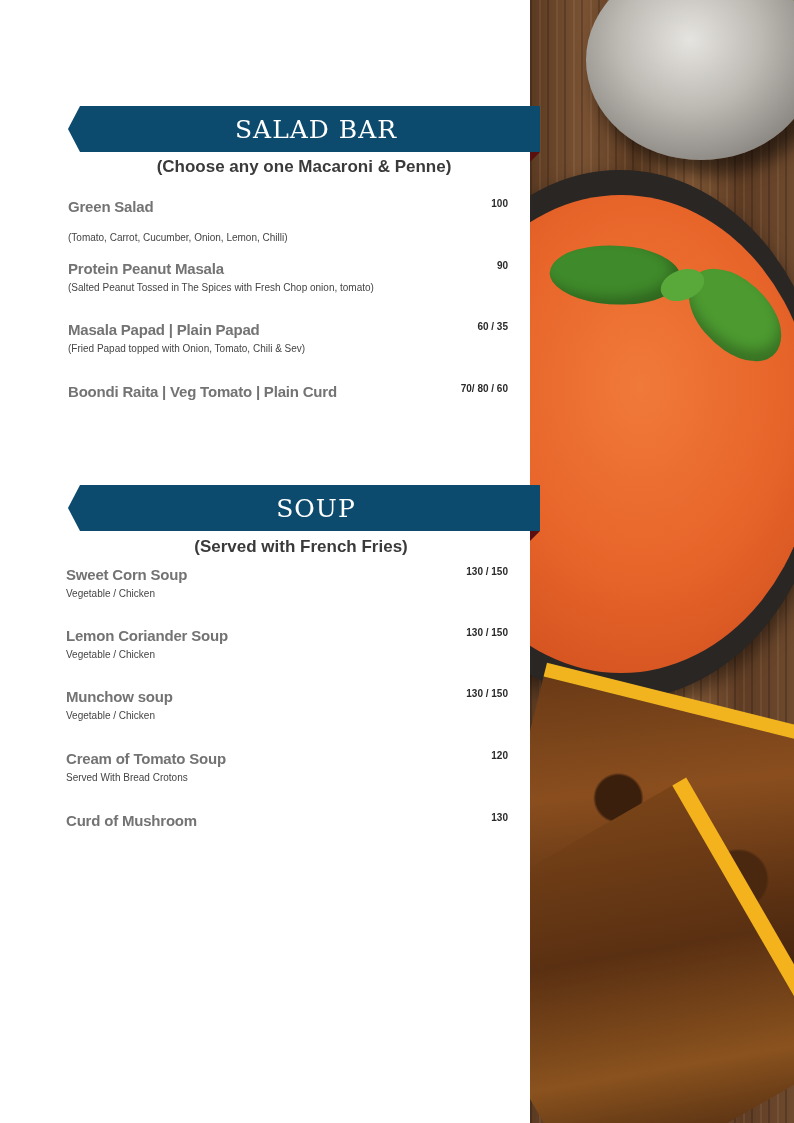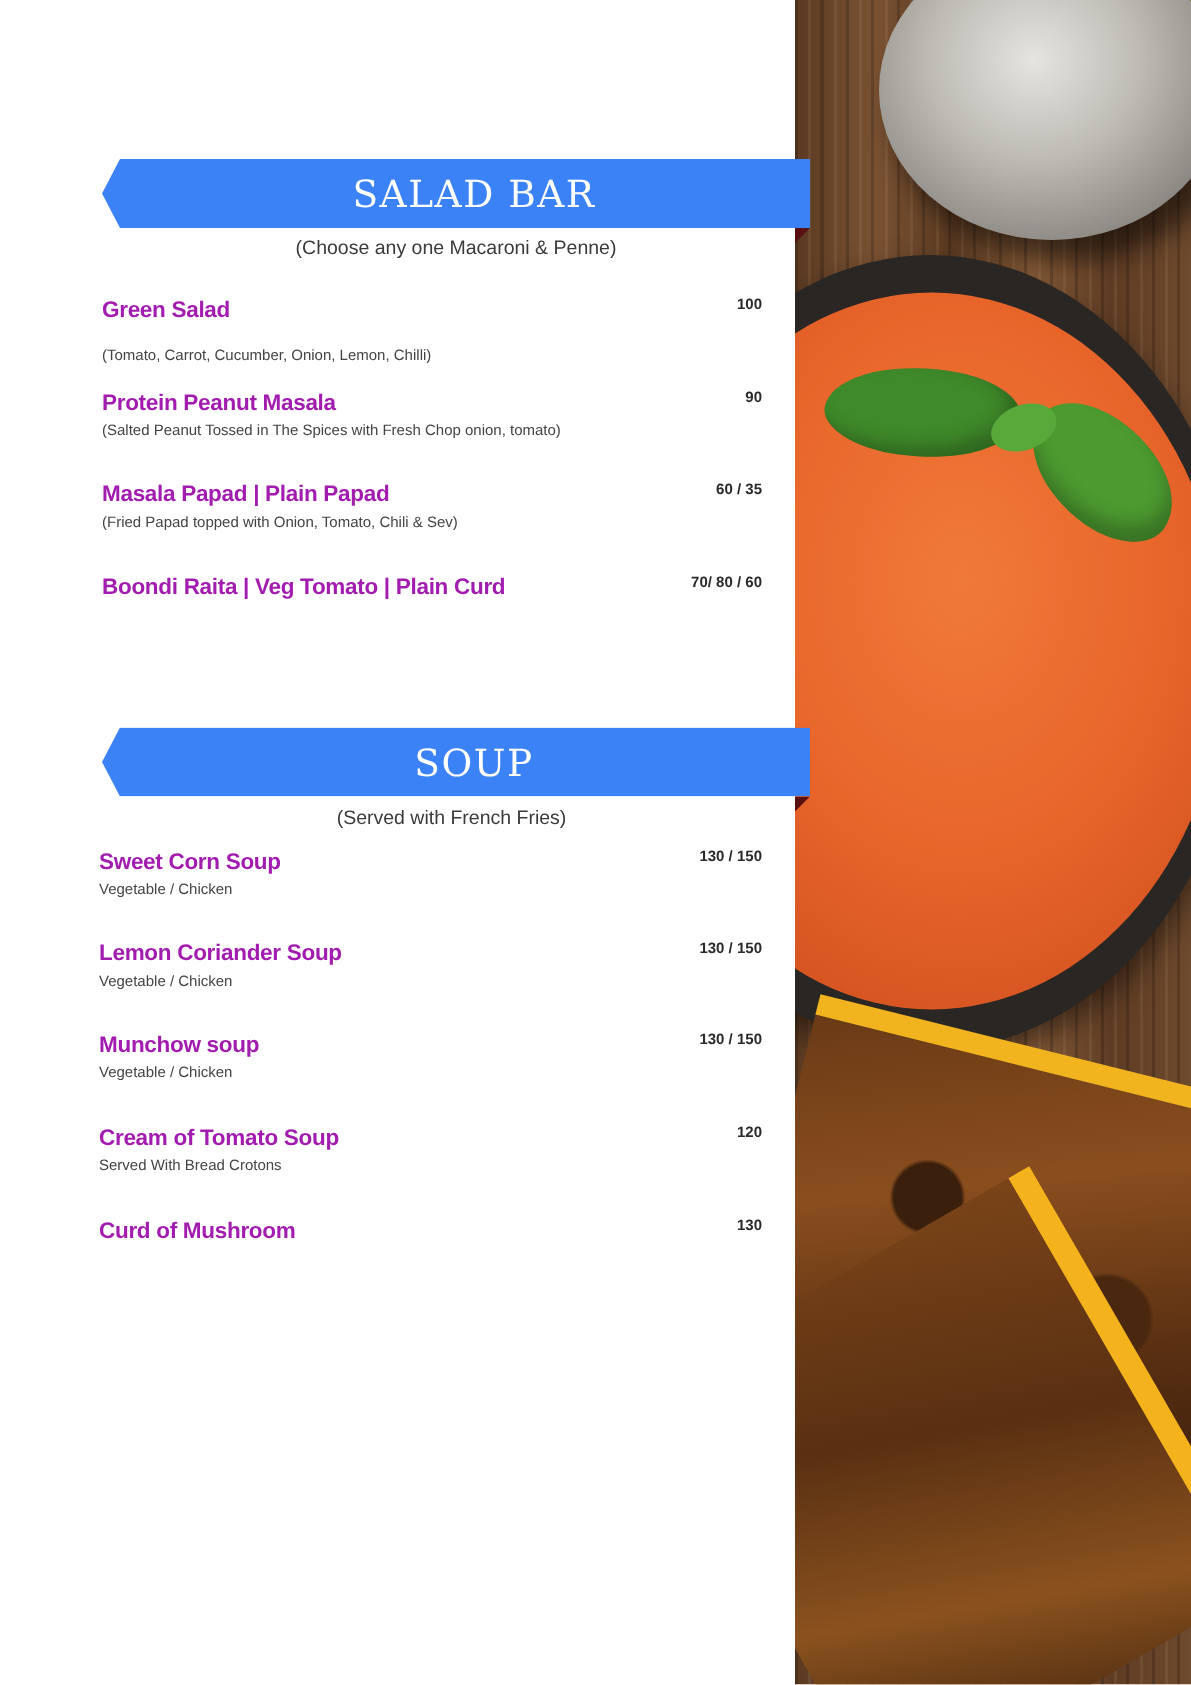--- a/index.html
+++ b/index.html
@@ -25,31 +25,31 @@
   .basil3 { position:absolute; left:130px; top:270px; width:45px; height:30px; background:#58a83a; border-radius:50%; transform:rotate(-20deg); }
   .toast1 { position:absolute; left:-20px; top:700px; width:340px; height:250px; background:
     radial-gradient(circle at 30% 40%, #3a1f0d 0 8%, transparent 9%),
     radial-gradient(circle at 70% 60%, #4a2810 0 10%, transparent 11%),
     linear-gradient(160deg,#6a3a16 0%,#8a4e1e 35%,#5a3012 70%,#3a1e0c 100%);
     transform:rotate(14deg); border-top:14px solid #f2b41e; }
   .toast2 { position:absolute; left:-40px; top:830px; width:280px; height:320px; background:
     linear-gradient(200deg,#7a4418 0%,#5a3012 40%,#8a521e 70%,#3a1e0c 100%);
     transform:rotate(-30deg); border-right:16px solid #f4b21c; }
   
-  .banner { position:absolute; left:68px; width:472px; height:46px; background:#3b82f6;
+  .banner { position:absolute; left:68px; width:472px; height:46px; background:#0c4a6e;
     clip-path: polygon(12px 0, 100% 0, 100% 100%, 12px 100%, 0 50%); 
     display:flex; align-items:center; justify-content:center; }
   .banner-fold { position:absolute; left:530px; width:10px; height:10px; background:#5a1010;
     clip-path: polygon(0 0, 100% 0, 0 100%); }
   .banner-title { font-family:"DejaVu Serif", "Liberation Serif", serif; color:#ffffff; font-size:25px;
     letter-spacing:1px; font-weight:normal; padding-left:24px; }
-  .subtitle { position:absolute; font-size:13px; font-weight:normal; color:#3a3a3a; text-align:center; }
+  .subtitle { position:absolute; font-size:17px; font-weight:bold; color:#3a3a3a; text-align:center; }
   
   .item { position:absolute; left:0; width:510px; }
-  .item-name { position:absolute; font-size:15px; font-weight:bold; color:#a21caf; white-space:nowrap; letter-spacing:-0.2px; }
+  .item-name { position:absolute; font-size:15px; font-weight:bold; color:#737373; white-space:nowrap; letter-spacing:-0.2px; }
   .item-desc { position:absolute; font-size:10px; color:#444; white-space:nowrap; }
   .item-price { position:absolute; right:0; font-size:10px; font-weight:bold; color:#2a2a2a; white-space:nowrap; }
 </style>
 </head>
 <body>
 
 <div class="photo">
   <div class="wood-lines"></div>
   <div class="napkin"></div>
   <div class="spoon"></div>

